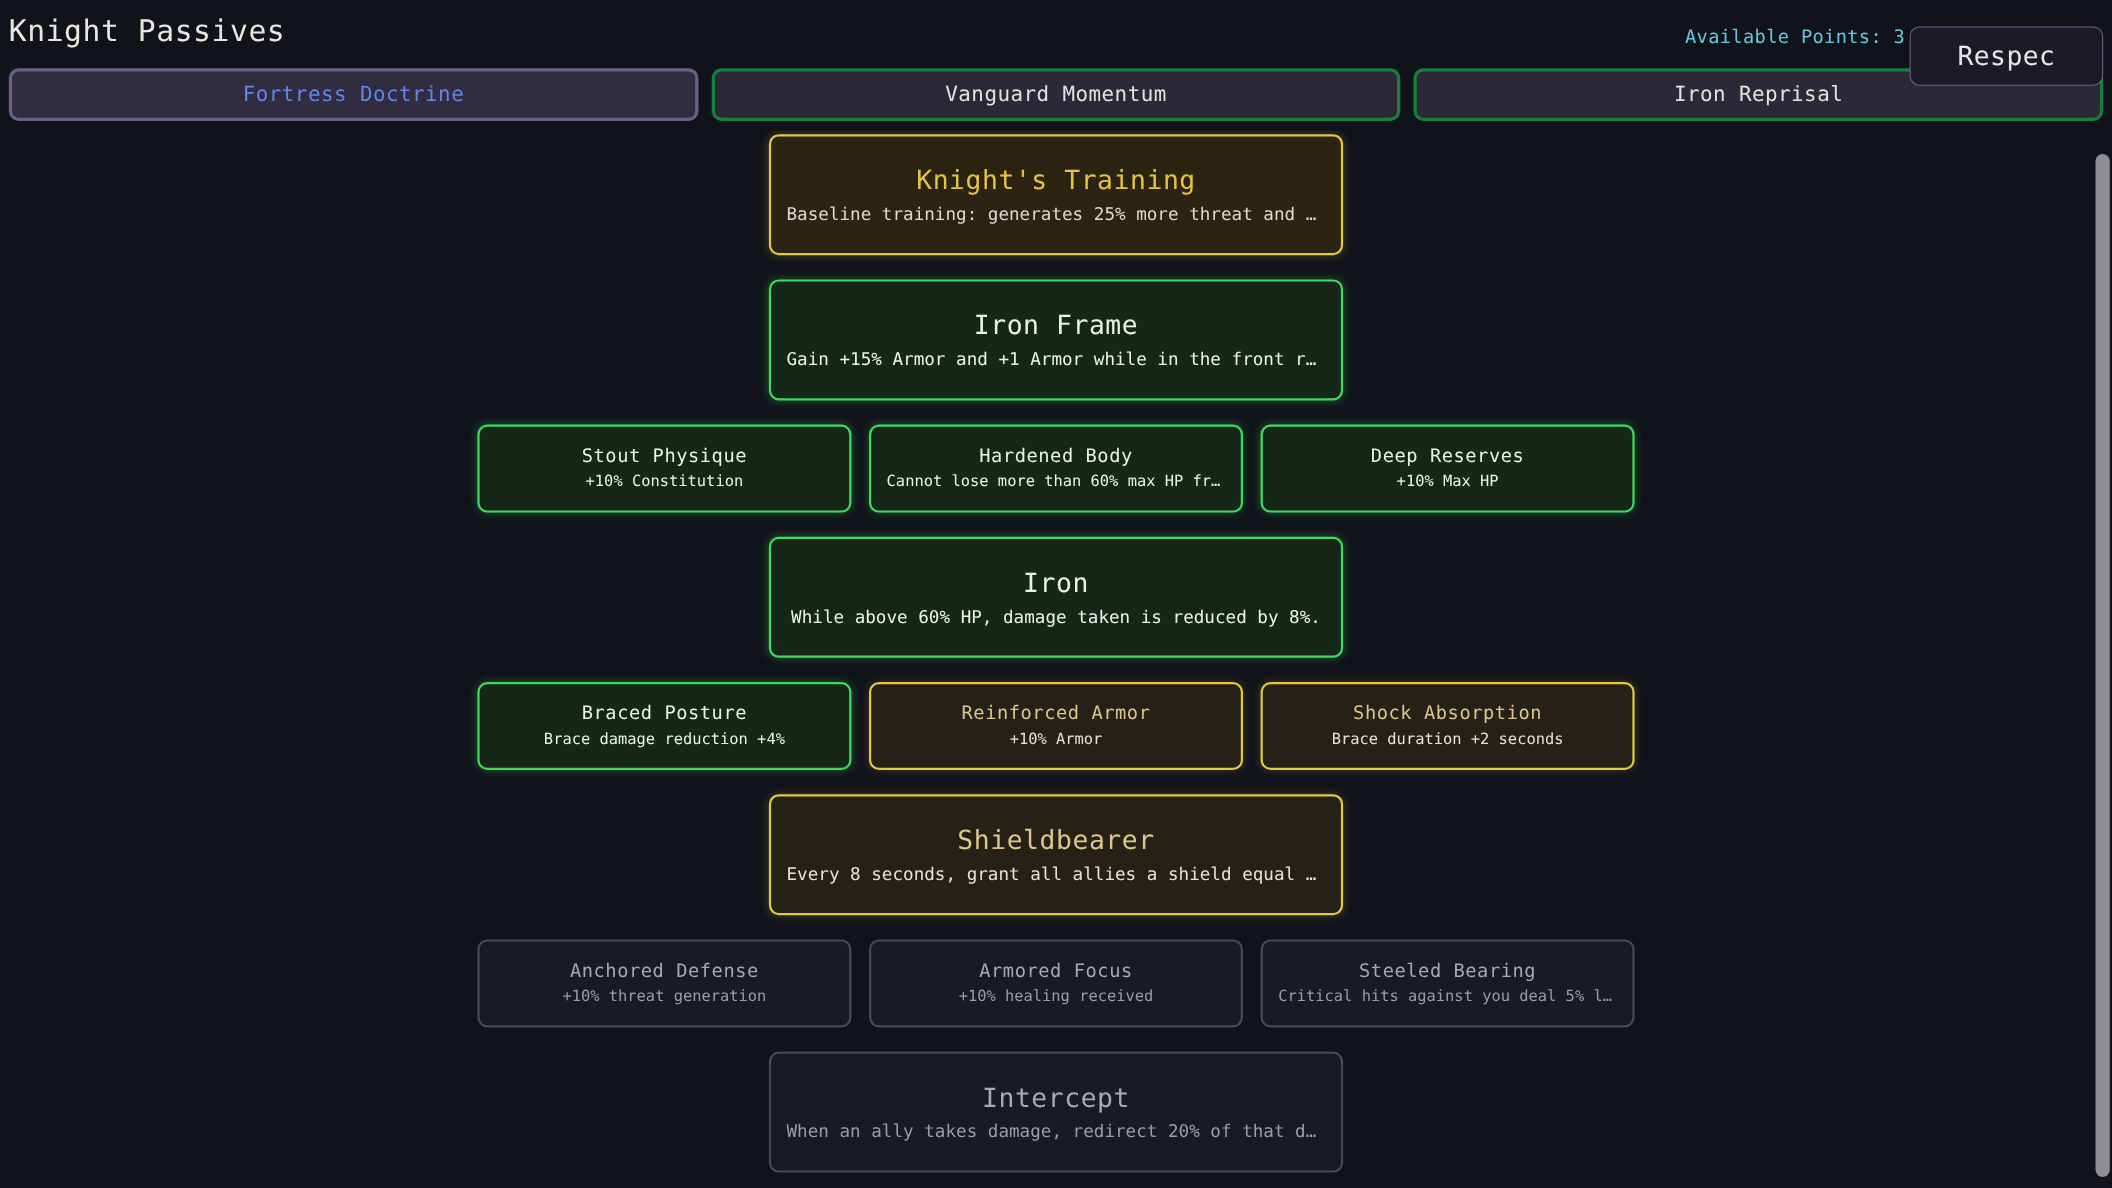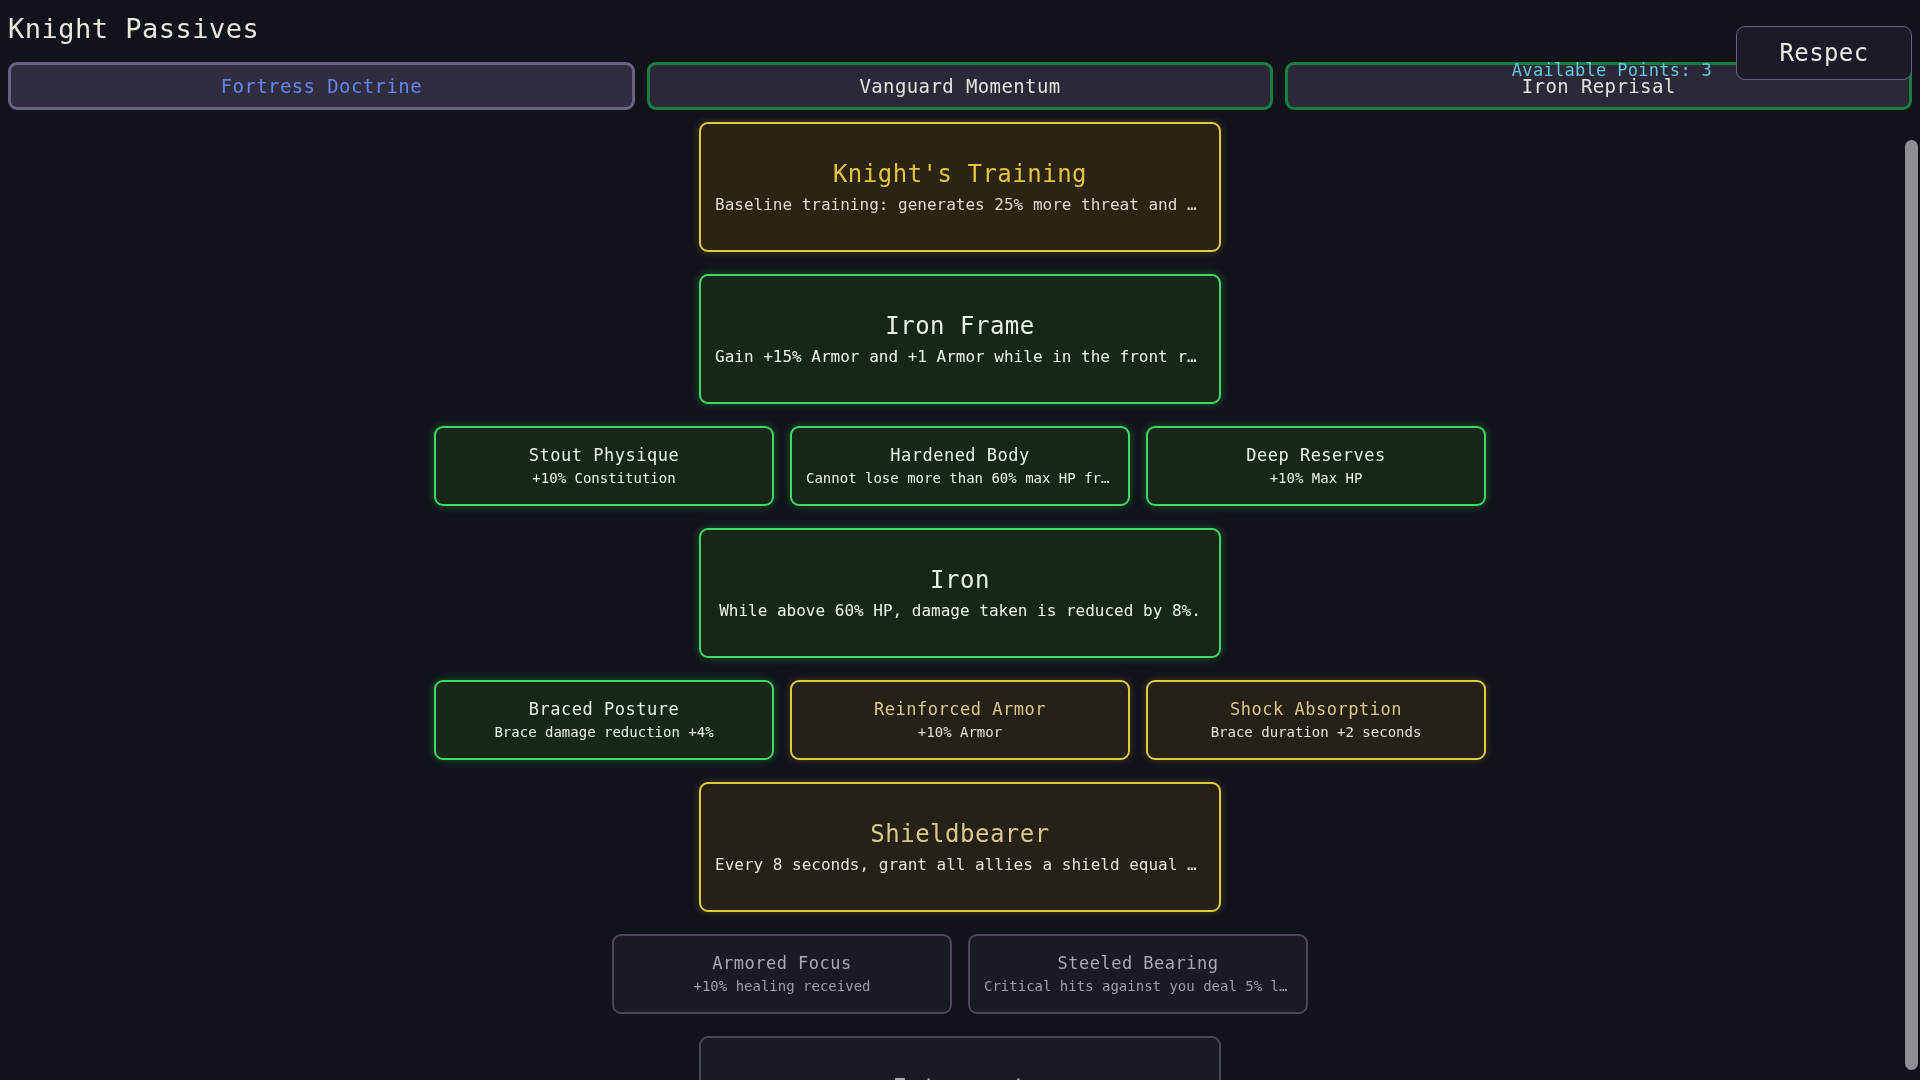--- a/index.html
+++ b/index.html
@@ -37,22 +37,22 @@
     letter-spacing: 0.5px;
     color: #e9e6dd;
     font-weight: 400;
     line-height: 1;
     white-space: nowrap;
   }
 
   .header-right {
     margin-left: auto;
     display: flex;
-    align-items: flex-end;
-    gap: 24px;
+    align-items: flex-start;
+    gap: 4px;
     height: 100%;
     padding-right: 2px;
     margin-top: 47px;
   }
 
   .points-label {
     font-size: 17px;
     color: #64c8e0;
     letter-spacing: 0.3px;
     white-space: nowrap;
@@ -134,21 +134,21 @@
     align-items: center;
     justify-content: center;
     text-align: center;
     padding: 8px 14px;
     cursor: pointer;
     overflow: hidden;
   }
 
   .node-major {
     width: 522px;
-    height: 130px;
+    height: 110px;
   }
   .node-minor {
     width: 340px;
     height: 80px;
   }
 
   .node .n-title {
     font-size: 24px;
     line-height: 1.2;
     color: #e7e5df;
@@ -292,20 +292,24 @@
           </div>
         </div>
         <div class="row row-major">
           <div class="node node-major available">
             <div class="n-title">Shieldbearer</div>
             <div class="n-desc">Every 8 seconds, grant all allies a shield equal to 5% of the K...</div>
           </div>
         </div>
         <div class="row row-minor">
           <div class="node node-minor locked">
+            <div class="n-title">Anchored Defense</div>
+            <div class="n-desc">+10% threat generation</div>
+          </div>
+          <div class="node node-minor locked">
             <div class="n-title">Armored Focus</div>
             <div class="n-desc">+10% healing received</div>
           </div>
           <div class="node node-minor locked">
             <div class="n-title">Steeled Bearing</div>
             <div class="n-desc">Critical hits against you deal 5% less dam...</div>
           </div>
         </div>
         <div class="row row-major">
           <div class="node node-major locked">

